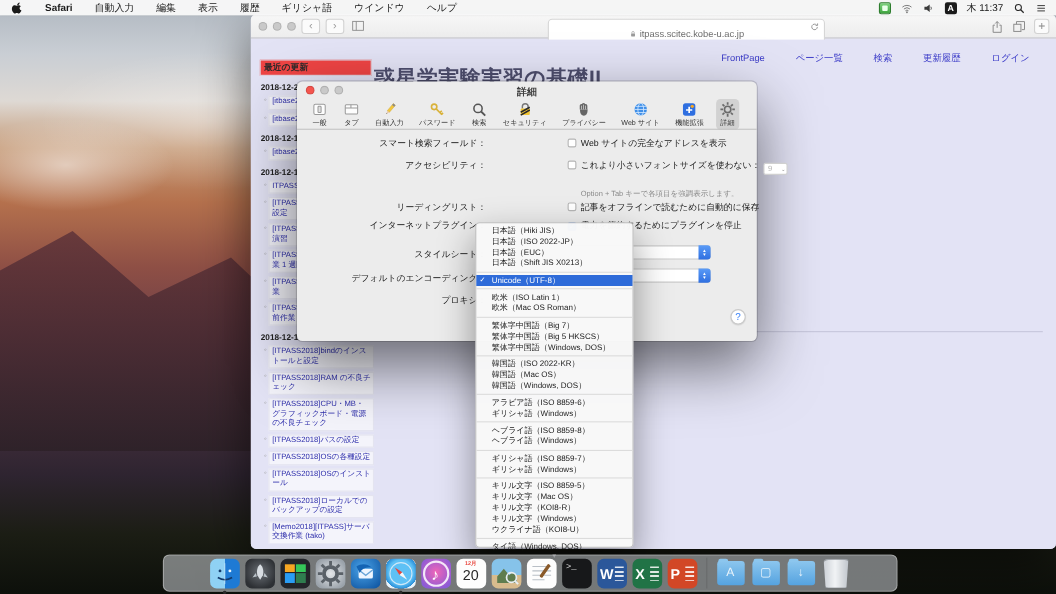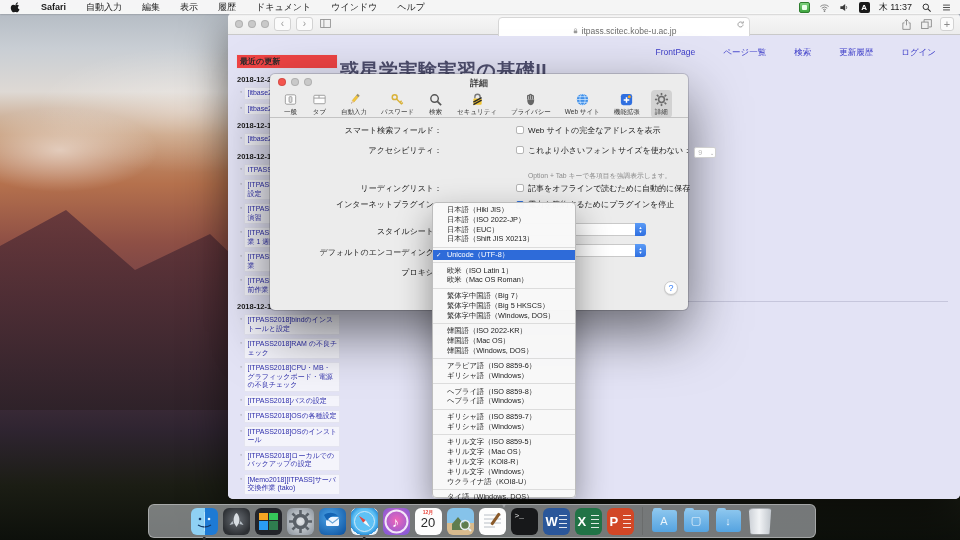--- a/index.html
+++ b/index.html
@@ -491,21 +491,21 @@
       <span class="mb-icon apple">
         <svg viewBox="0 0 16 16">
             <path fill="#1a1a1a" d="M11.4 1.2c.1 1-.3 1.9-.9 2.6-.6.7-1.5 1.2-2.4 1.1-.1-.9.4-1.9 1-2.5.6-.7 1.6-1.2 2.3-1.2zM13.8 11.6c-.3.8-.5 1.2-.9 1.9-.6 1-1.5 2.3-2.6 2.3-1 0-1.3-.7-2.6-.7-1.3 0-1.6.7-2.6.7-1.1 0-1.9-1.1-2.6-2.1C.9 11.4.7 8.1 2 6.3c.7-1 1.8-1.6 2.9-1.6 1.1 0 1.8.7 2.7.7.9 0 1.4-.7 2.7-.7 1 0 2 .5 2.7 1.4-2.4 1.3-2 4.8.8 5.5z"></path>
           </svg>
       </span>
     <span class="mb-item app">Safari</span>
         <span class="mb-item">自動入力</span>
         <span class="mb-item">編集</span>
         <span class="mb-item">表示</span>
         <span class="mb-item">履歴</span>
-        <span class="mb-item">ドキュメント</span>
+        <span class="mb-item">ギリシャ語</span>
         <span class="mb-item">ウインドウ</span>
         <span class="mb-item">ヘルプ</span>
       </div>
     <div id="menubar-right">
       <span class="status-green">
           <i></i>
         </span>
       <span class="mb-icon">
         <svg viewBox="0 0 16 16">
             <path d="M2 6.5a9 9 0 0 1 12 0M4 9a6 6 0 0 1 8 0M6 11.3a3 3 0 0 1 4 0" fill="none" stroke="#7a7a7a" stroke-width="1.3"></path>

